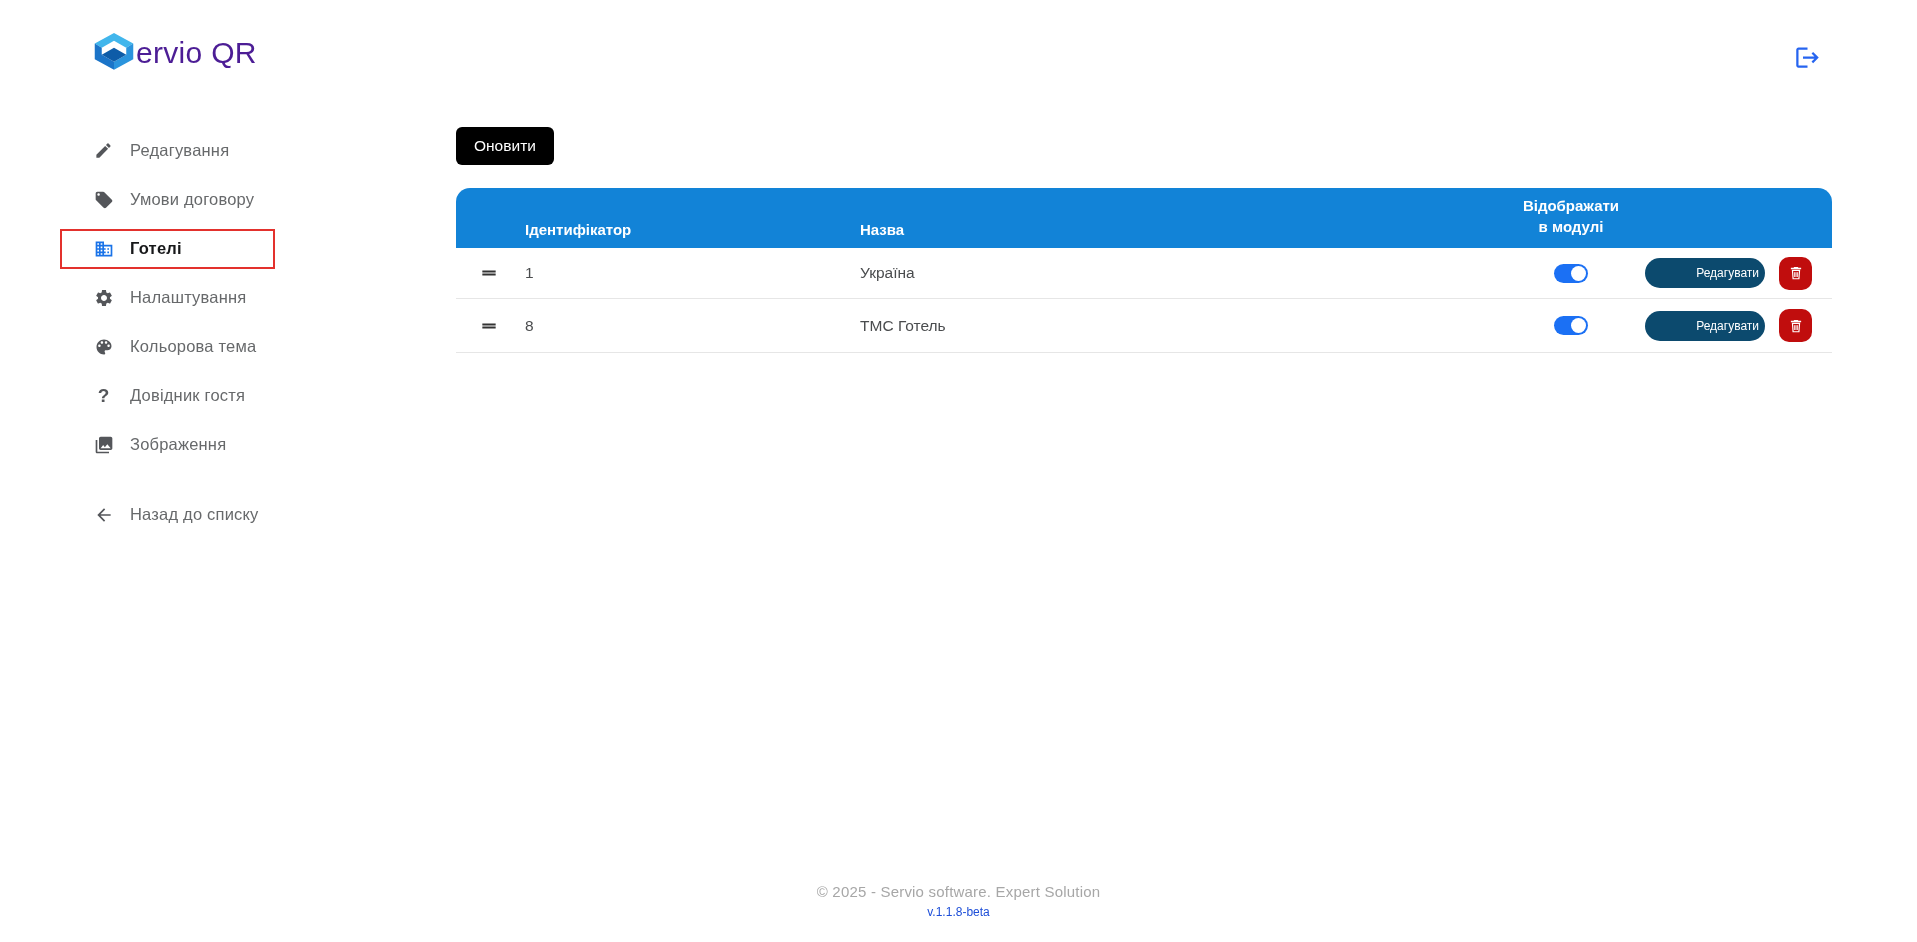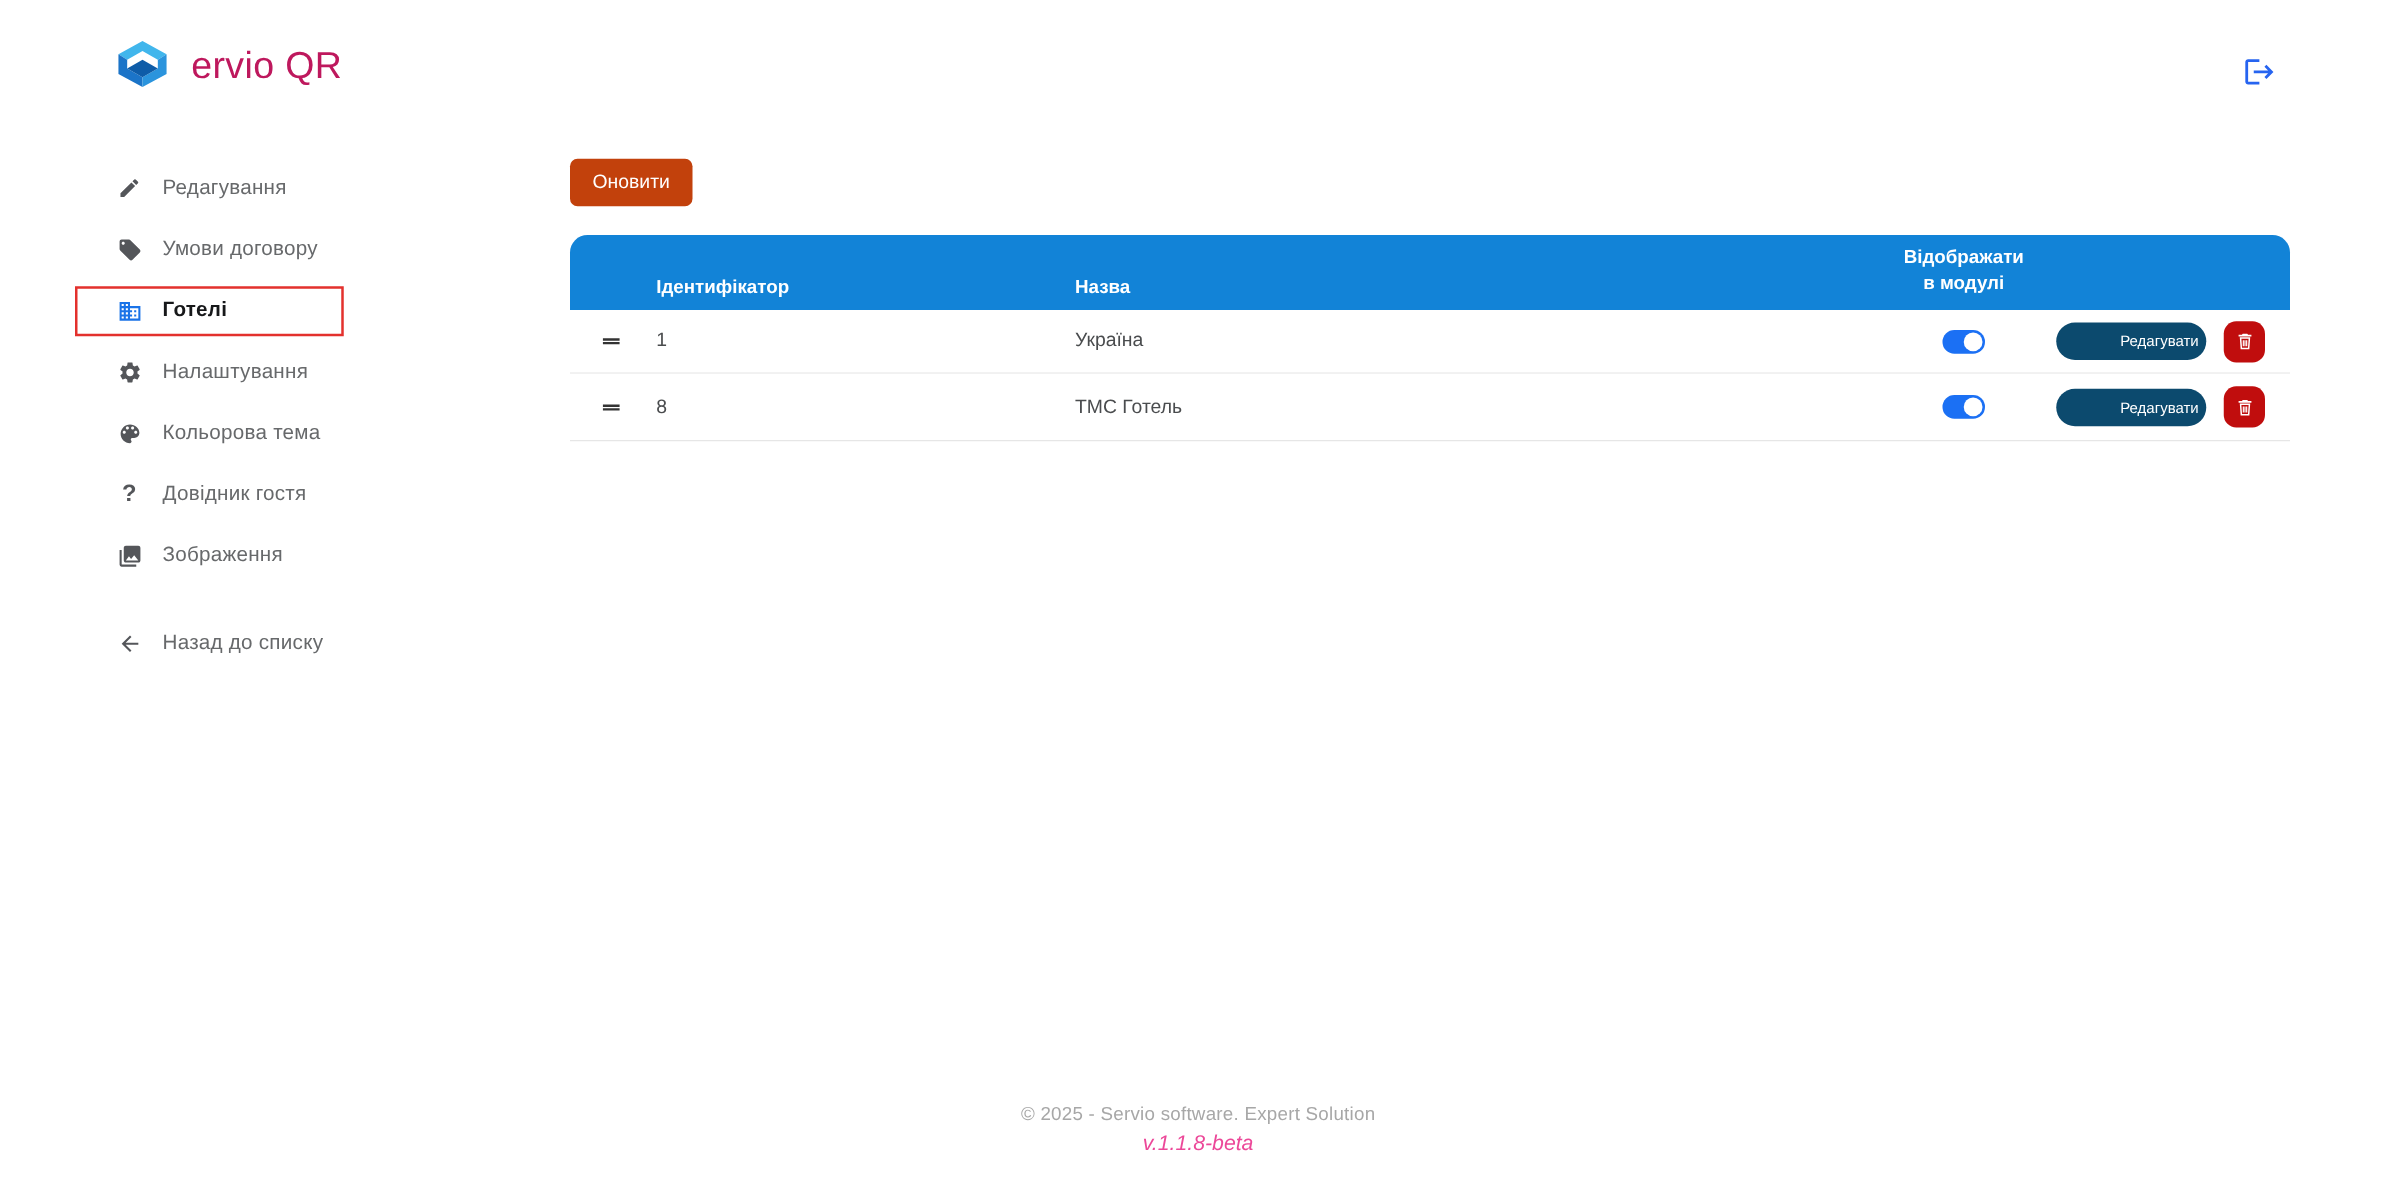--- a/index.html
+++ b/index.html
@@ -1,40 +1,40 @@
 <!DOCTYPE html>
 <html><head>
 <meta charset="utf-8">
 <style>
   html,body{margin:0;padding:0;background:#fff;}
   #app{position:relative;width:1917px;height:942px;background:#fff;overflow:hidden;
        font-family:"Liberation Sans", sans-serif;}
 
   
   .logo{position:absolute;left:93px;top:32px;display:flex;align-items:center;}
-  .logo-text{font-size:30px;color:#be185d;font-weight:500;letter-spacing:.3px;margin-left:18px;}
+  .logo-text{font-size:30px;color:#4c1d95;font-weight:500;letter-spacing:.3px;margin-left:1px;}
   .logout-btn{position:absolute;left:1792px;top:42px;width:30px;height:30px;border:none;background:transparent;
               cursor:pointer;padding:0;display:flex;align-items:center;justify-content:center;}
 
   
   .sidebar{position:absolute;left:0;top:126px;width:390px;text-align:right;}
   .s-item{height:49px;display:flex;align-items:center;cursor:pointer;}
   .s-inner{display:flex;align-items:center;height:40px;margin-left:60px;padding-left:33px;gap:16px;}
   .s-item.active .s-inner{border:2px solid #e3312d;width:215px;box-sizing:border-box;padding-left:31px;gap:16px;}
   .s-icon{width:21px;height:21px;display:flex;align-items:center;justify-content:center;flex:0 0 21px;}
   .s-icon svg{fill:#54565a;}
   .s-item.active .s-icon svg{fill:#1a73e8;}
   .q-glyph{font-size:19px;font-weight:700;color:#54565a;line-height:1;}
   .s-label{font-size:16.5px;color:#67696b;font-weight:500;letter-spacing:.2px;white-space:nowrap;}
   .s-item.active .s-label{color:#17181a;font-weight:700;}
   .s-back{margin-top:21px;}
 
   
   .refresh-btn{position:absolute;left:456px;top:127px;height:38px;padding:0 18px;border:none;border-radius:6px;
-               background:#c2410c;color:#fff;font-size:15.5px;font-weight:500;cursor:pointer;
+               background:#000000;color:#fff;font-size:15.5px;font-weight:500;cursor:pointer;
                font-family:"Liberation Sans", sans-serif;}
   .table{position:absolute;left:456px;top:188px;width:1376px;}
   .thead{display:grid;grid-template-columns:65px 337px 639px 148px 187px;height:60px;background:#1283d7;
          border-radius:14px 14px 0 0;color:#fff;font-weight:700;font-size:15px;}
   .th{display:flex;align-items:flex-end;padding-bottom:10px;box-sizing:border-box;}
   .th.c2{padding-left:4px;}
   .th.c3{padding-left:2px;}
   .th.c4{justify-content:center;text-align:center;white-space:pre-line;line-height:1.45;}
   .trow{display:grid;grid-template-columns:65px 337px 639px 148px 187px;height:50px;
         border-bottom:1px solid #e6e6e6;align-items:center;background:#fff;}
@@ -51,21 +51,21 @@
   .knob{position:absolute;top:2px;left:2px;width:15px;height:15px;border-radius:50%;background:#fff;}
   .toggle.on .knob{left:17px;}
   .edit-btn{height:30px;width:120px;border:none;border-radius:16px;background:#0c4a6e;color:#fff;
             font-size:12px;font-weight:500;cursor:pointer;font-family:"Liberation Sans", sans-serif;text-align:right;}
   .del-btn{width:33px;height:33px;border:none;border-radius:10px;background:#c00d0d;cursor:pointer;
            display:flex;align-items:center;justify-content:center;padding:0;}
 
   
   .footer{position:absolute;left:0;top:883px;width:100%;text-align:center;}
   .copyright{font-size:15px;color:#a7a7a7;letter-spacing:.2px;}
-  .version{font-size:17px;color:#ec4899;margin-top:5px;font-style:italic;}
+  .version{font-size:12px;color:#1d4ed8;margin-top:5px;}
 </style>
 </head>
 <body>
 
 <div id="app">
 
   <div class="logo">
     <span style="display:flex;">
       <svg width="42" height="42" viewBox="0 0 48 48">
         <polygon points="24,1 46,13 38,18 24,10 10,18 2,13" fill="#41b6ec"></polygon>

